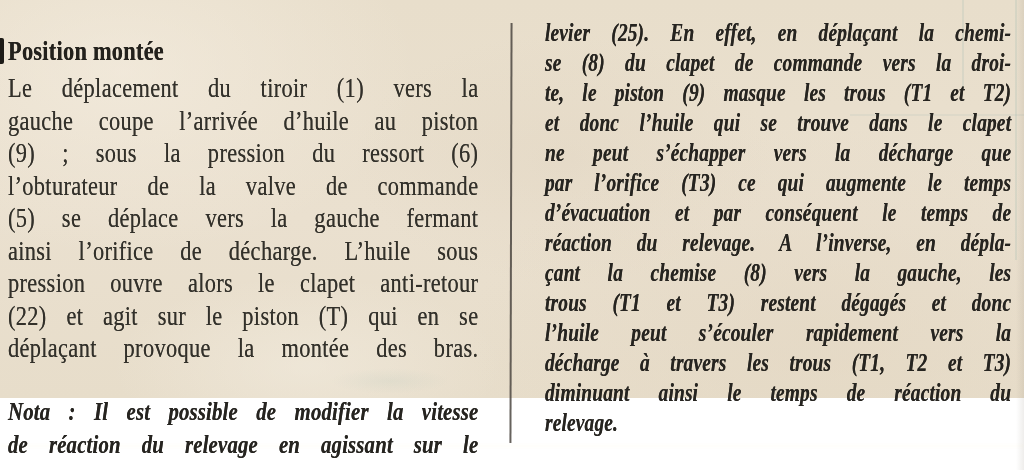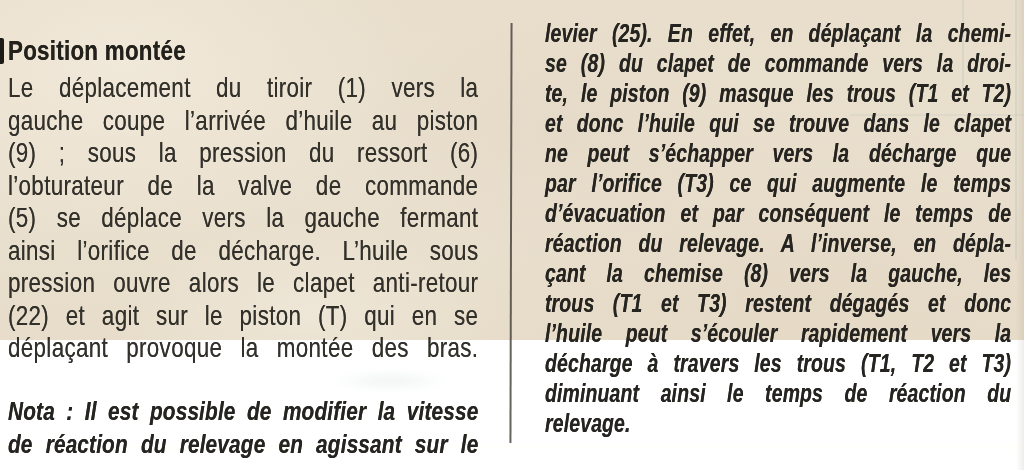--- a/index.html
+++ b/index.html
@@ -5,29 +5,29 @@
   html, body {
     margin: 0;
     padding: 0;
     width: 1024px;
     height: 470px;
     overflow: hidden;
   }
   .page {
     position: relative;
     width: 1024px;
-    height: 340px;
+    height: 398px;
     background-color: #e9dfcd;
     background-image:
       radial-gradient(ellipse 420px 260px at 12% 18%, rgba(247,240,228,0.55), rgba(247,240,228,0) 70%),
       radial-gradient(ellipse 500px 300px at 80% 85%, rgba(226,213,192,0.5), rgba(226,213,192,0) 70%),
       radial-gradient(ellipse 300px 180px at 55% 40%, rgba(222,209,188,0.35), rgba(222,209,188,0) 70%),
       radial-gradient(ellipse 260px 120px at 30% 92%, rgba(244,238,226,0.5), rgba(244,238,226,0) 75%),
       linear-gradient(180deg, #e8decb 0%, #eae0cf 55%, #e7ddca 100%);
-    font-family: Liberation Sans, sans-serif;
+    font-family: Liberation Serif, serif;
   }
   
   .divider {
     position: absolute;
     left: 510px;
     top: 23px;
     width: 2px;
     height: 420px;
     background: #4b4741;
     opacity: 0.85;

